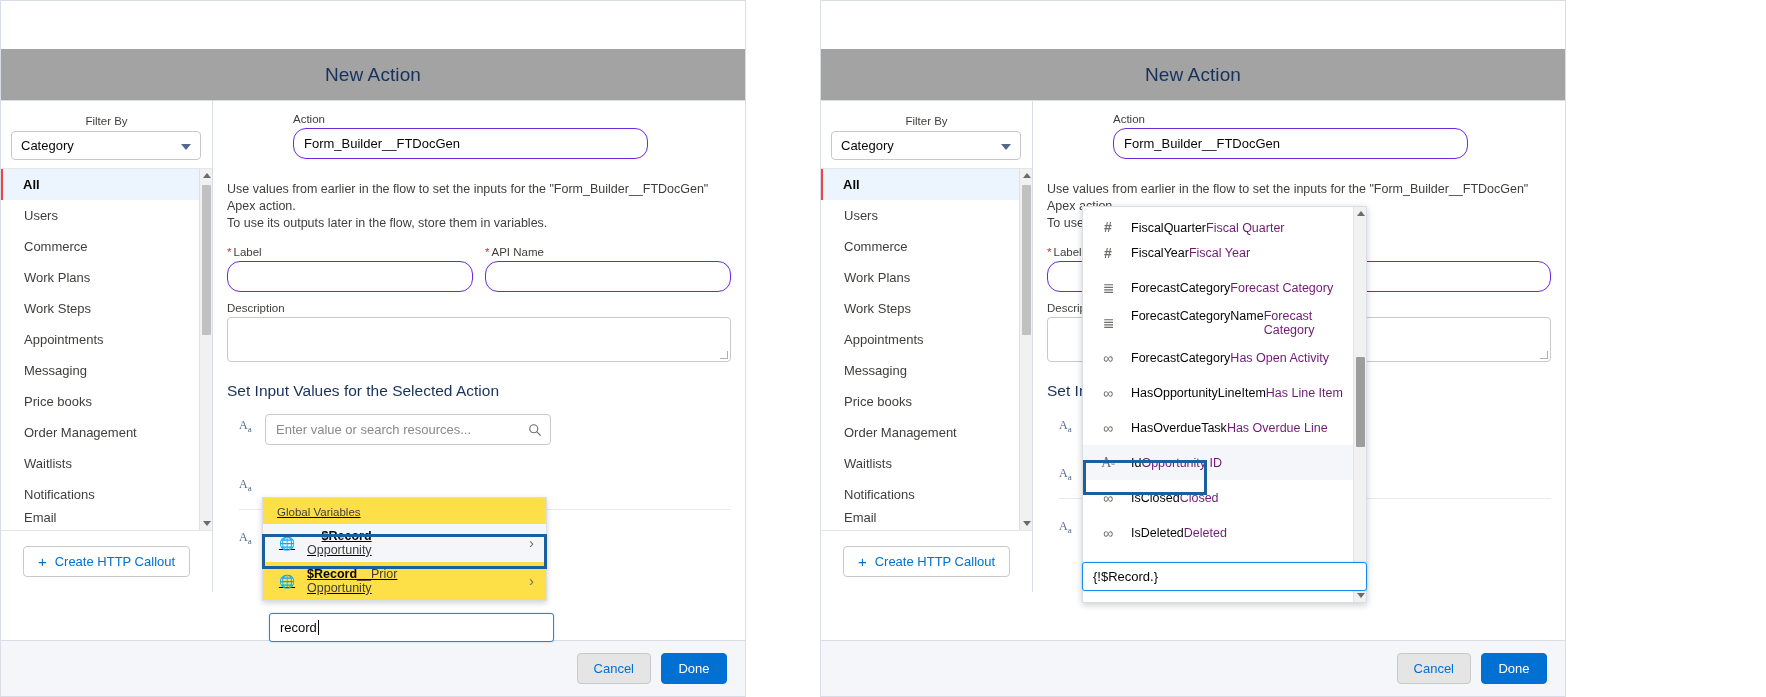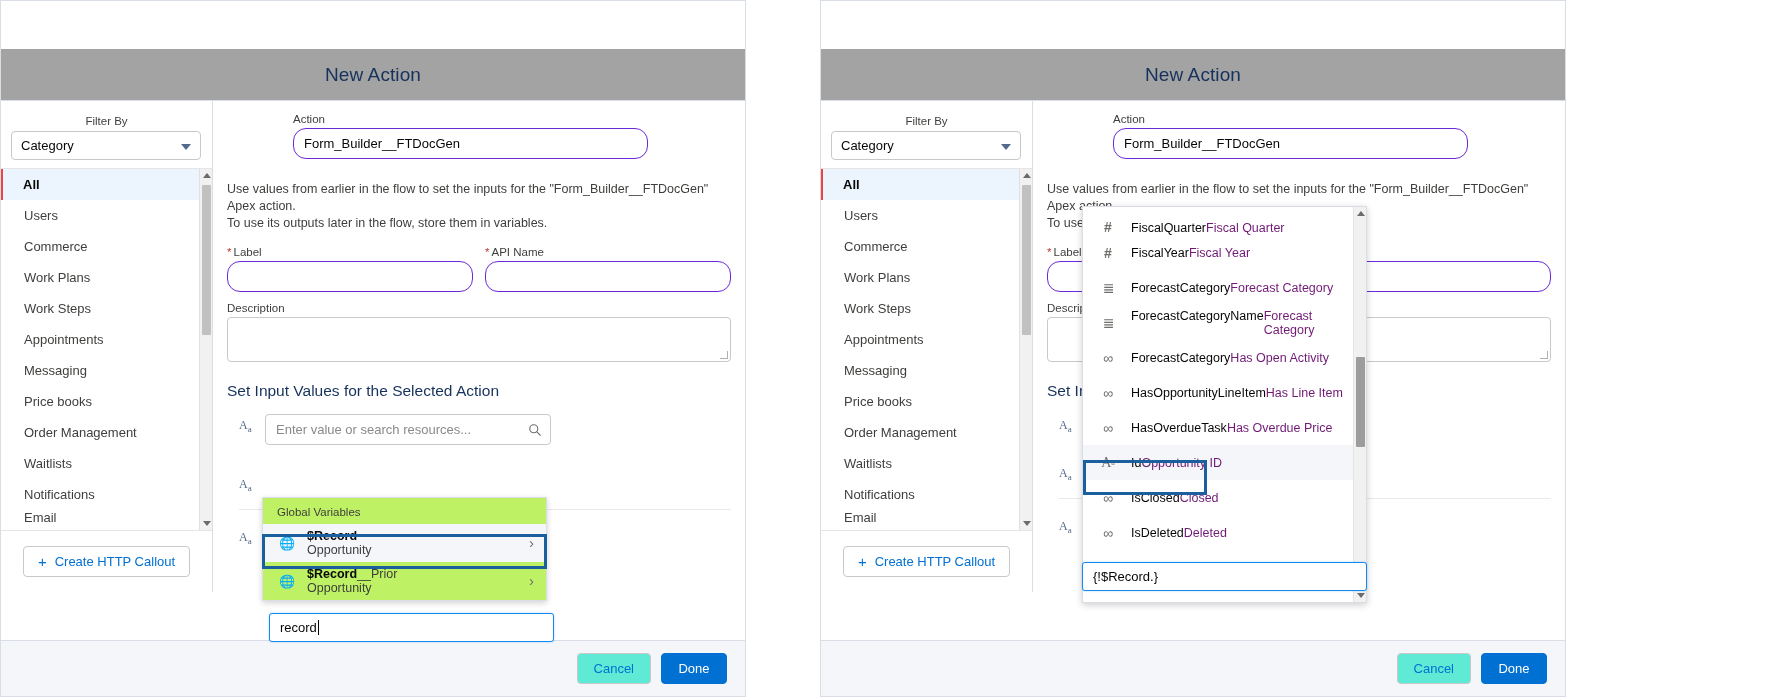--- a/index.html
+++ b/index.html
@@ -238,45 +238,46 @@
     height: 52px;
   }
   .ghost-line {
     border-top: 1px solid #e9e9e9;
     margin-left: 12px;
   }
 
   
   .popup {
     position: absolute;
-    background: #bef264;
+    background: #fde047;
     border: 1px solid #d8dde6;
     box-shadow: 0 2px 6px rgba(0,0,0,.18);
     z-index: 40;
+    text-decoration: underline;
   }
   .popup-group {
     font-size: 11.5px; color: #3e3e3c;
     padding: 8px 12px 6px 14px;
   }
   .opt {
     display: flex; align-items: center;
     height: 38px;
     padding: 0 10px 0 14px;
     position: relative;
     font-size: 13px;
     gap: 10px;
   }
   .opt .glyph {
     width: 20px; min-width: 20px;
     color: #706e6b;
     display: flex; align-items: center; justify-content: center;
     font-size: 13px;
   }
   .opt .txt { display: flex; flex-direction: column; line-height: 14px; }
-  .opt .t1 { color: #080707; font-weight: bold; font-size: 12.5px; }
+  .opt .t1 { color: #080707; font-weight: bold; font-size: 12.5px; text-align: right; }
   .opt .t1 .dim { font-weight: normal; color: #3e3e3c; }
   .opt .t2 { color: #3e3e3c; font-size: 12.5px; font-weight: normal; }
   .opt .chev {
     position: absolute; right: 12px; top: 50%; margin-top: -6px;
     color: #706e6b; font-size: 15px; line-height: 12px;
   }
   .opt.highlight { background: #f4f6f9; }
   .hl-box {
     position: absolute;
     border: 3px solid #1b5f9e;
@@ -313,21 +314,21 @@
     gap: 10px;
   }
   .btn {
     height: 31px; min-width: 66px;
     border-radius: 4px;
     font-size: 13px;
     display: flex; align-items: center; justify-content: center;
     padding: 0 16px;
     cursor: pointer;
   }
-  .btn-neutral { background: #5eead4; border: 1px solid #c9c9c9; color: #0070d2; }
+  .btn-neutral { background: #e5e5e5; border: 1px solid #c9c9c9; color: #0070d2; }
   .btn-brand   { background: #0070d2; border: 1px solid #0070d2; color: #fff; }
 
   
   .fieldlist {
     position: absolute;
     background: #fff;
     border: 1px solid #d8dde6;
     box-shadow: 0 2px 7px rgba(0,0,0,.2);
     z-index: 45;
     overflow: hidden;
@@ -699,21 +700,21 @@
           <span class="glyph icon-bool">∞</span>
           <span class="txt">
             <span class="t1">HasOpportunityLineItem</span>
             <span class="t2">Has Line Item</span>
           </span>
         </div>
         <div class="f-opt">
           <span class="glyph icon-bool">∞</span>
           <span class="txt">
             <span class="t1">HasOverdueTask</span>
-            <span class="t2">Has Overdue Price</span>
+            <span class="t2">Has Overdue Line</span>
           </span>
         </div>
         <div class="f-opt highlight">
           <span class="glyph icon-txt">A<sub style="font-size:8px;">a</sub></span>
           <span class="txt">
             <span class="t1">Id</span>
             <span class="t2">Opportunity ID</span>
           </span>
         </div>
         <div class="f-opt">

